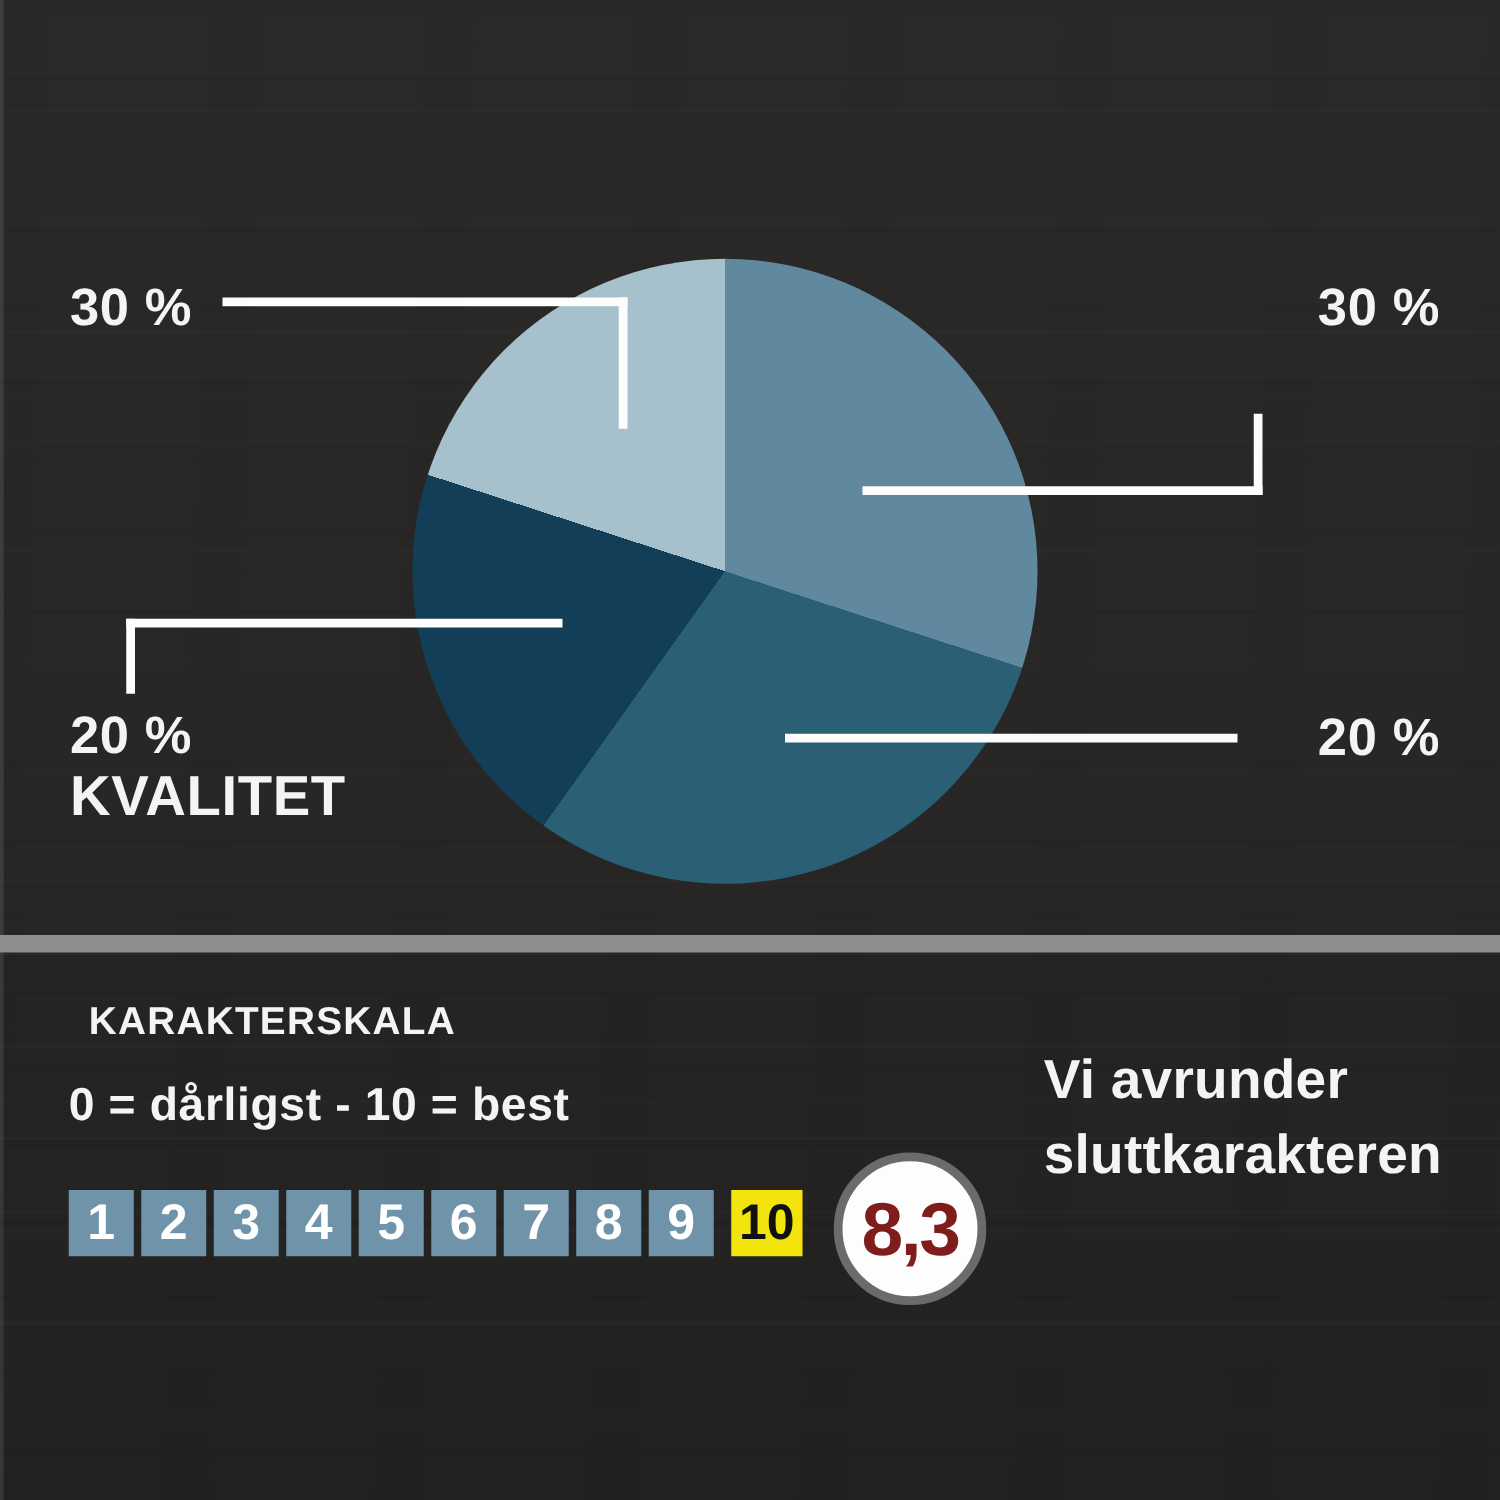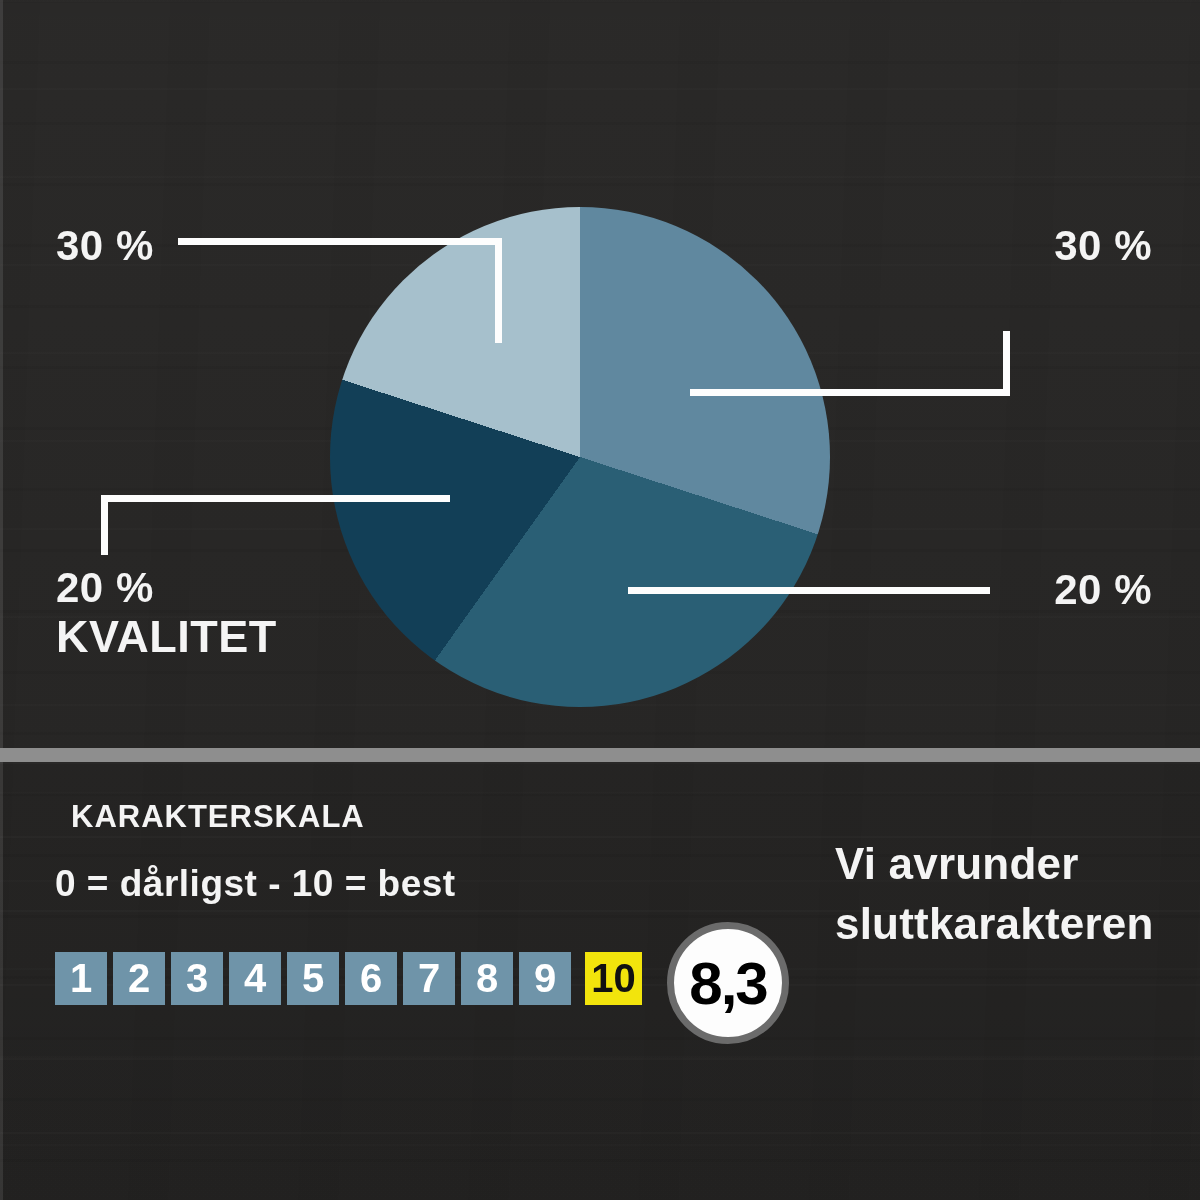--- a/index.html
+++ b/index.html
@@ -64,21 +64,21 @@
   .scale-row .cell{
     width:52px;height:53px;background:#6f94a9;color:#fff;
     display:flex;align-items:center;justify-content:center;
     font-size:40px;font-weight:700;
   }
   .scale-row .cell.hl{background:#f2e40c;color:#111;width:57px;margin-left:8px;}
 
   .badge{
     position:absolute;left:667px;top:922px;width:122px;height:122px;
     box-sizing:border-box;border:7px solid #6b6b6b;border-radius:50%;
-    background:#fdfdfd;color:#000000;
+    background:#fdfdfd;color:#7f1d1d;
     display:flex;align-items:center;justify-content:center;
     font-size:60px;font-weight:700;letter-spacing:-2px;
   }
 
   .note{position:absolute;left:835px;top:802px;font-size:44px;font-weight:700;line-height:60px;letter-spacing:0.2px;margin-top:32px;}
 </style>
 </head>
 <body>
 
 <div class="canvas">

